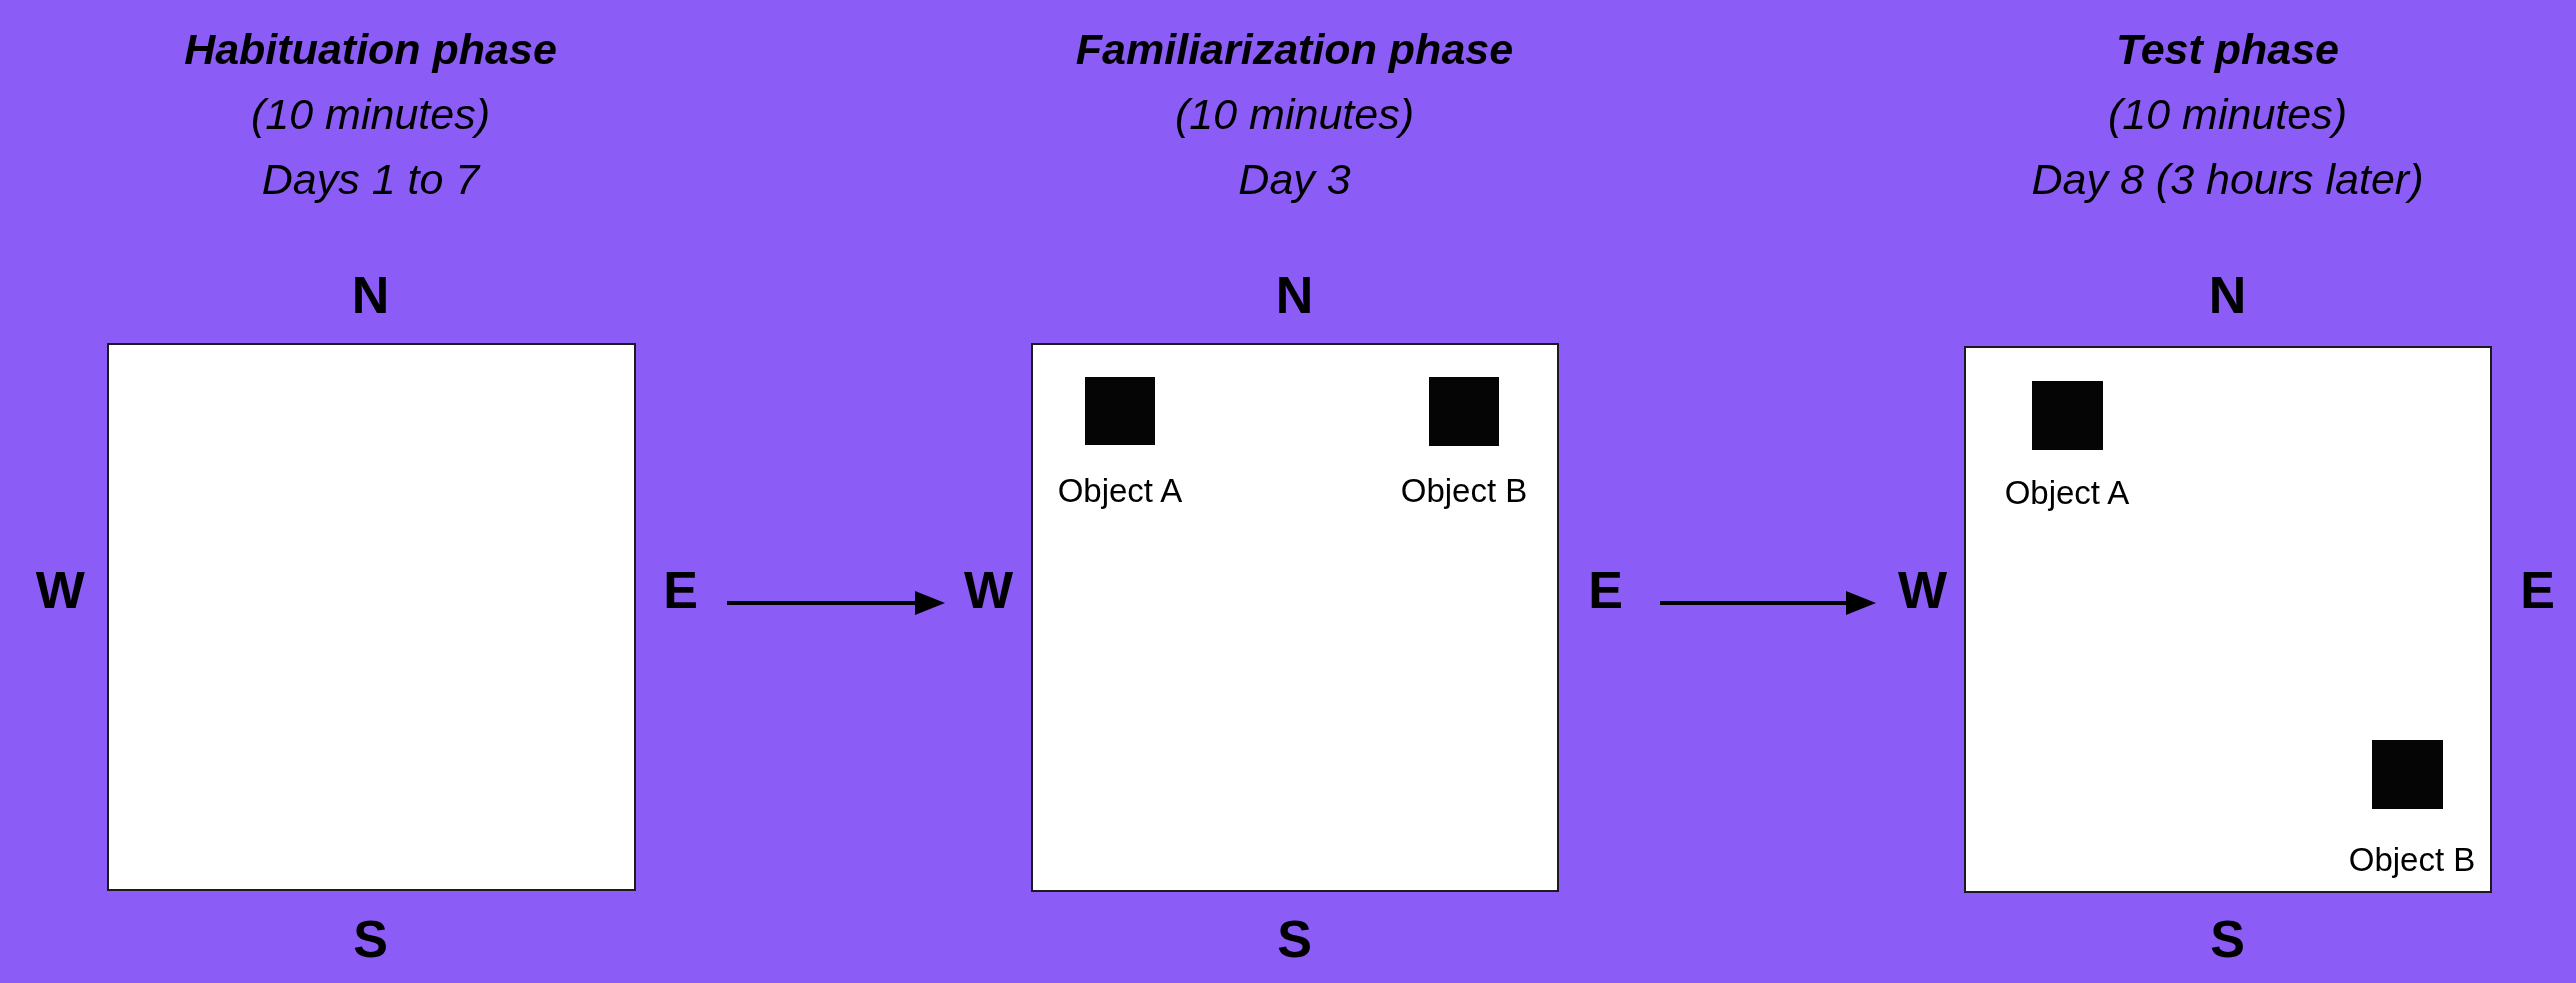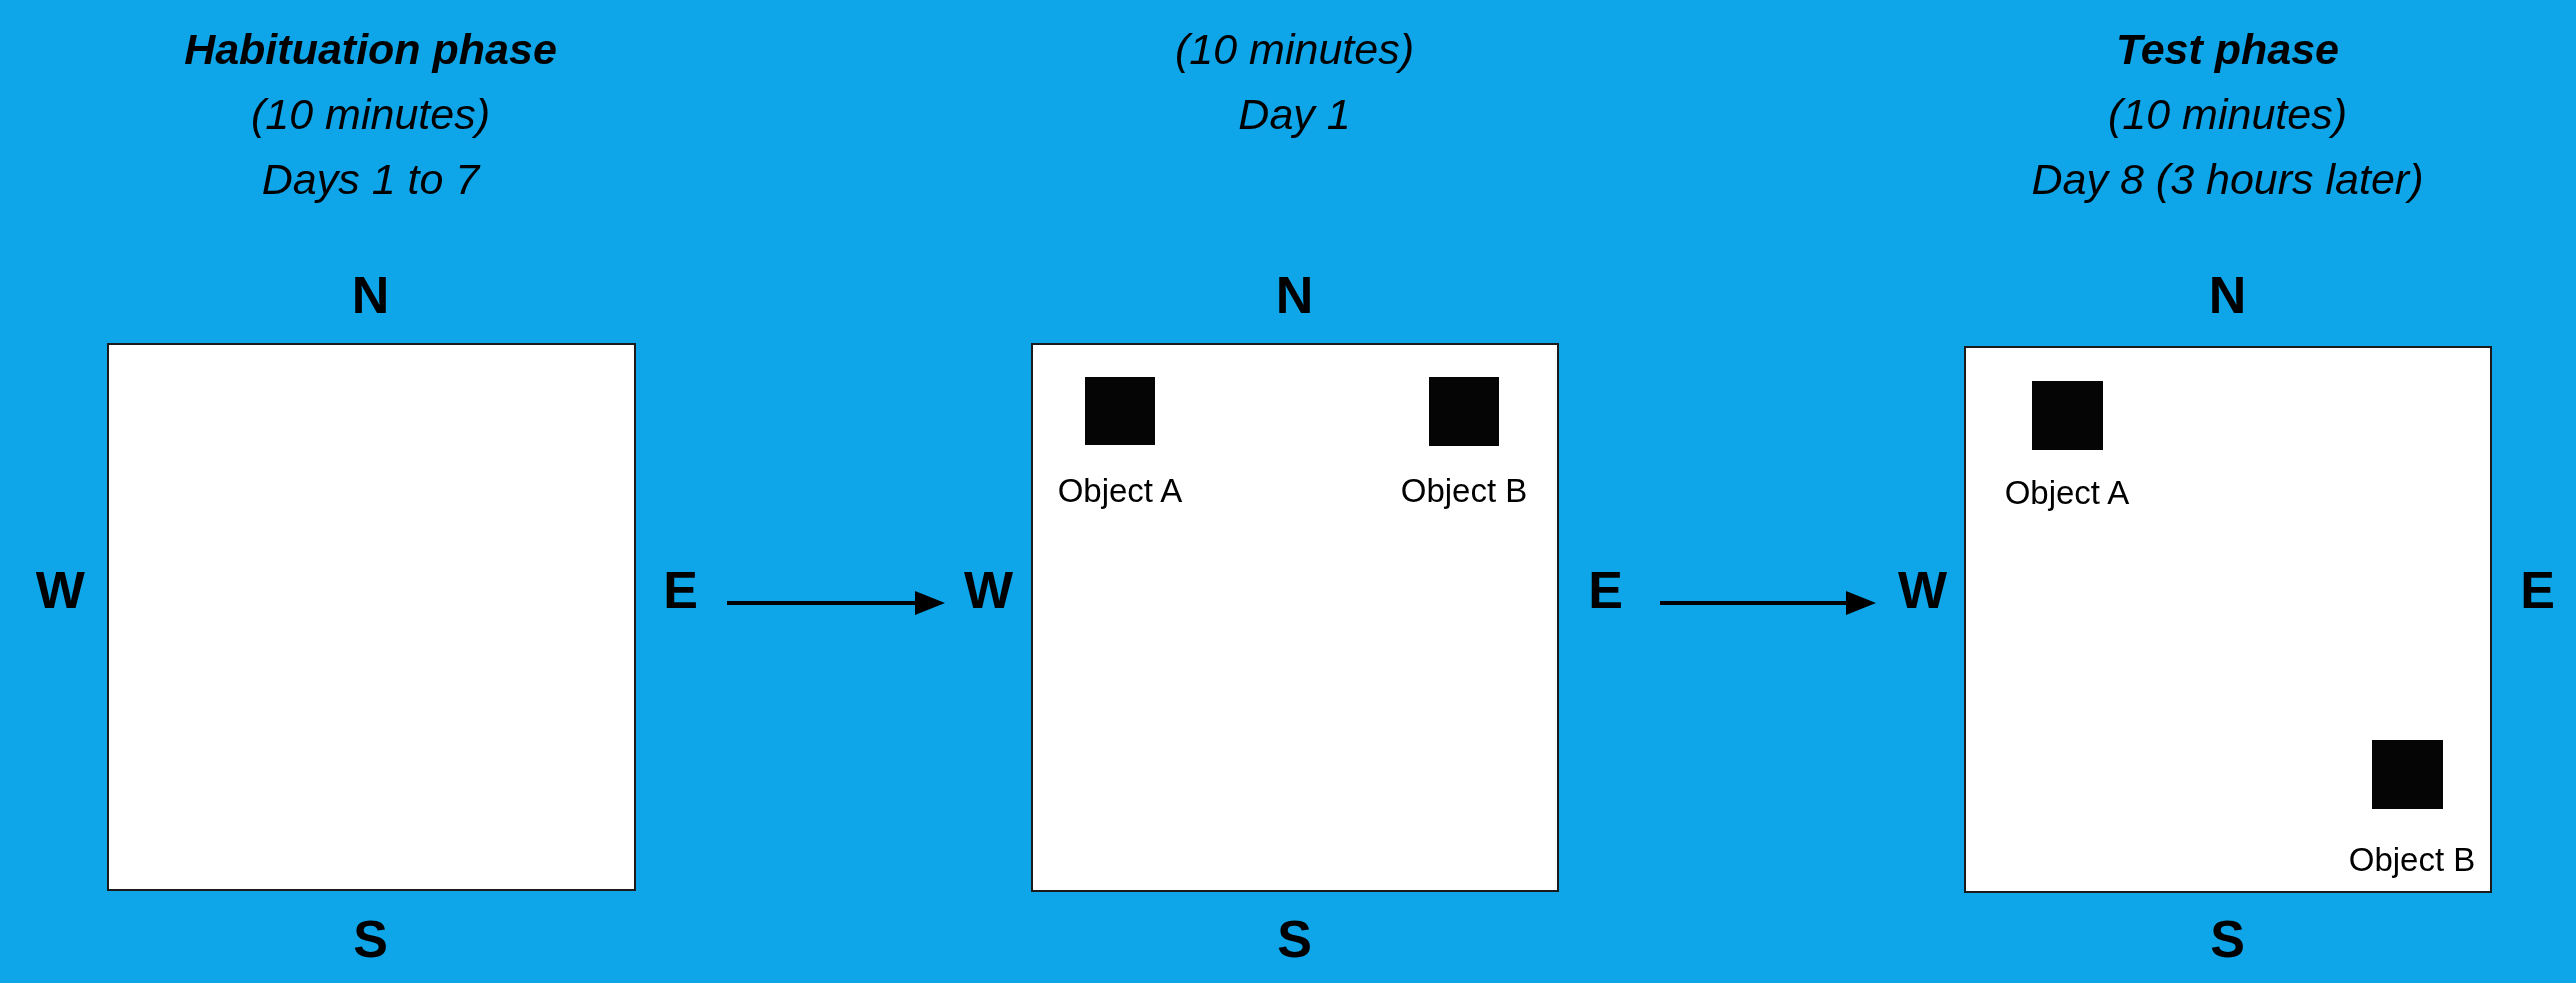--- a/index.html
+++ b/index.html
@@ -8,21 +8,21 @@
     background:#ffffff;
     width:2576px;
     height:984px;
     overflow:hidden;
     font-family:"Liberation Sans", sans-serif;
   }
   .canvas{
     position:relative;
     width:2576px;
     height:984px;
-    background:#0ea5e9;
+    background:#8b5cf6;
   }
 
   
   .phase-title{
     position:absolute;
     top:17px;
     width:719px;
     text-align:center;
     font-style:italic;
     font-size:43px;
@@ -129,22 +129,23 @@
   <div class="compass w-1">W</div>
   <div class="compass e-1">E</div>
   <div class="compass s-1">S</div>
 
   <div class="arena arena-1"></div>
 
   <div class="arrow-shaft shaft-1"></div>
   <div class="arrow-head head-1"></div>
 
   <div class="phase-title title-2">
+    <div class="line1">Familiarization phase</div>
     <div class="line2">(10 minutes)</div>
-    <div class="line3">Day 1</div>
+    <div class="line3">Day 3</div>
   </div>
 
   <div class="compass n-2">N</div>
   <div class="compass w-2">W</div>
   <div class="compass e-2">E</div>
   <div class="compass s-2">S</div>
 
   <div class="arena arena-2"></div>
   <div class="obj obj-a2"></div>
   <div class="obj obj-b2"></div>

